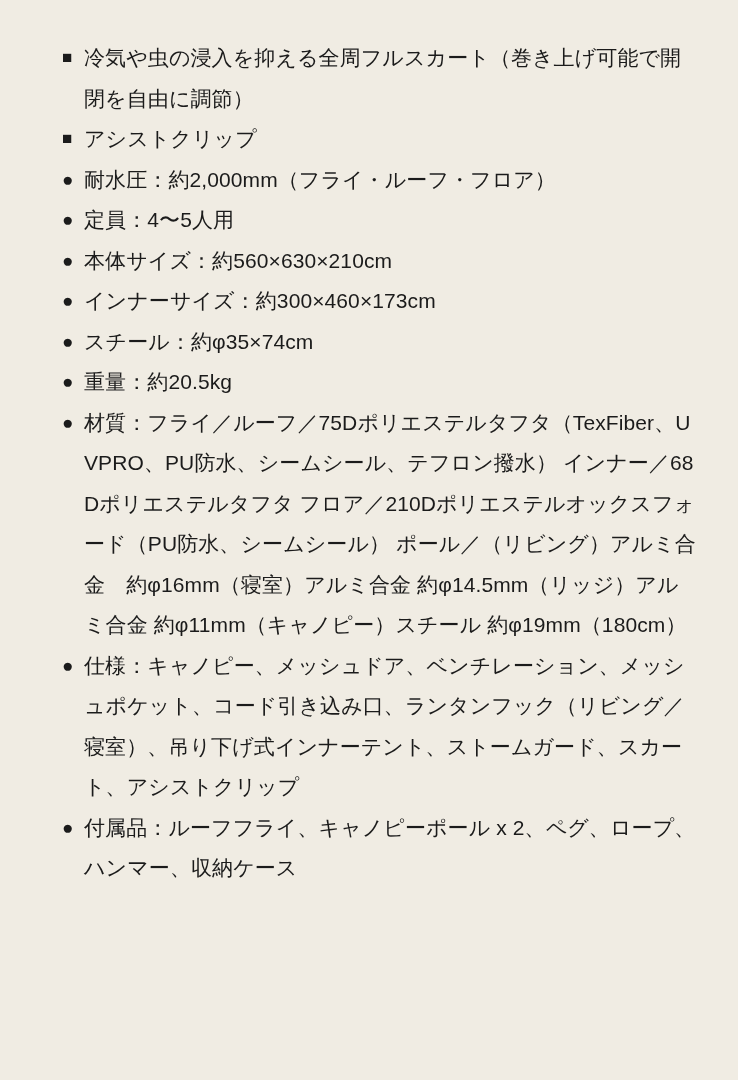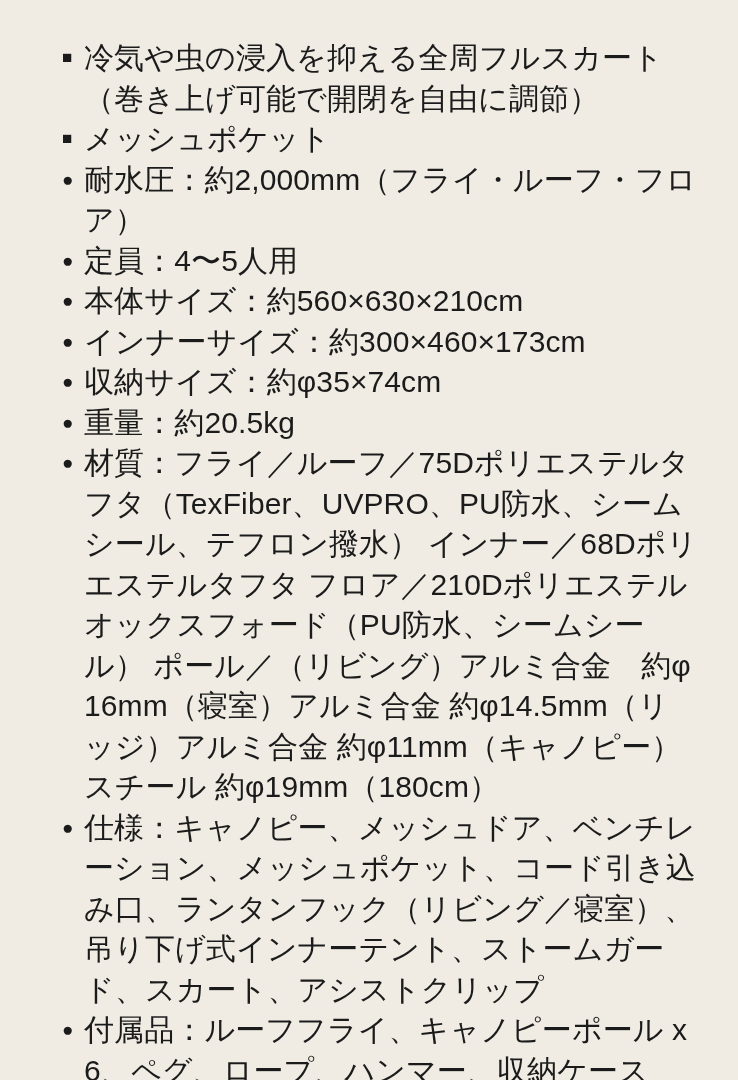--- a/index.html
+++ b/index.html
@@ -39,70 +39,70 @@
     font-size: 19px;
     line-height: 40.5px;
     text-align: left;
     color: #1b1b1b;
   }
   .bullet.square {
     font-size: 17px;
   }
   .spec-text {
     flex: 1 1 auto;
-    font-size: 30px;
+    font-size: 21px;
     line-height: 40.5px;
     text-align: left;
     word-break: break-all;
     text-indent: 0;
   }
 </style>
 </head>
 <body>
 
 <div class="spec-sheet">
   <ul class="spec-list">
     <li class="spec-item">
       <span class="bullet square">■</span>
       <span class="spec-text">冷気や虫の浸入を抑える全周フルスカート（巻き上げ可能で開閉を自由に調節）</span>
     </li>
     <li class="spec-item">
       <span class="bullet square">■</span>
-      <span class="spec-text">メッシュポケット</span>
+      <span class="spec-text">アシストクリップ</span>
     </li>
     <li class="spec-item">
       <span class="bullet">●</span>
       <span class="spec-text">耐水圧：約2,000mm（フライ・ルーフ・フロア）</span>
     </li>
     <li class="spec-item">
       <span class="bullet">●</span>
       <span class="spec-text">定員：4〜5人用</span>
     </li>
     <li class="spec-item">
       <span class="bullet">●</span>
       <span class="spec-text">本体サイズ：約560×630×210cm</span>
     </li>
     <li class="spec-item">
       <span class="bullet">●</span>
       <span class="spec-text">インナーサイズ：約300×460×173cm</span>
     </li>
     <li class="spec-item">
       <span class="bullet">●</span>
-      <span class="spec-text">収納サイズ：約φ35×74cm</span>
+      <span class="spec-text">スチール：約φ35×74cm</span>
     </li>
     <li class="spec-item">
       <span class="bullet">●</span>
       <span class="spec-text">重量：約20.5kg</span>
     </li>
     <li class="spec-item">
       <span class="bullet">●</span>
       <span class="spec-text">材質：フライ／ルーフ／75Dポリエステルタフタ（TexFiber、UVPRO、PU防水、シームシール、テフロン撥水） インナー／68Dポリエステルタフタ フロア／210Dポリエステルオックスフォード（PU防水、シームシール） ポール／（リビング）アルミ合金　約φ16mm（寝室）アルミ合金 約φ14.5mm（リッジ）アルミ合金 約φ11mm（キャノピー）スチール 約φ19mm（180cm）</span>
     </li>
     <li class="spec-item">
       <span class="bullet">●</span>
       <span class="spec-text">仕様：キャノピー、メッシュドア、ベンチレーション、メッシュポケット、コード引き込み口、ランタンフック（リビング／寝室）、吊り下げ式インナーテント、ストームガード、スカート、アシストクリップ</span>
     </li>
     <li class="spec-item">
       <span class="bullet">●</span>
-      <span class="spec-text">付属品：ルーフフライ、キャノピーポール x 6、ペグ、ロープ、ハンマー、収納ケース</span>
+      <span class="spec-text">付属品：ルーフフライ、キャノピーポール x 2、ペグ、ロープ、ハンマー、収納ケース</span>
     </li>
   </ul>
 </div>
 
 </body></html>

